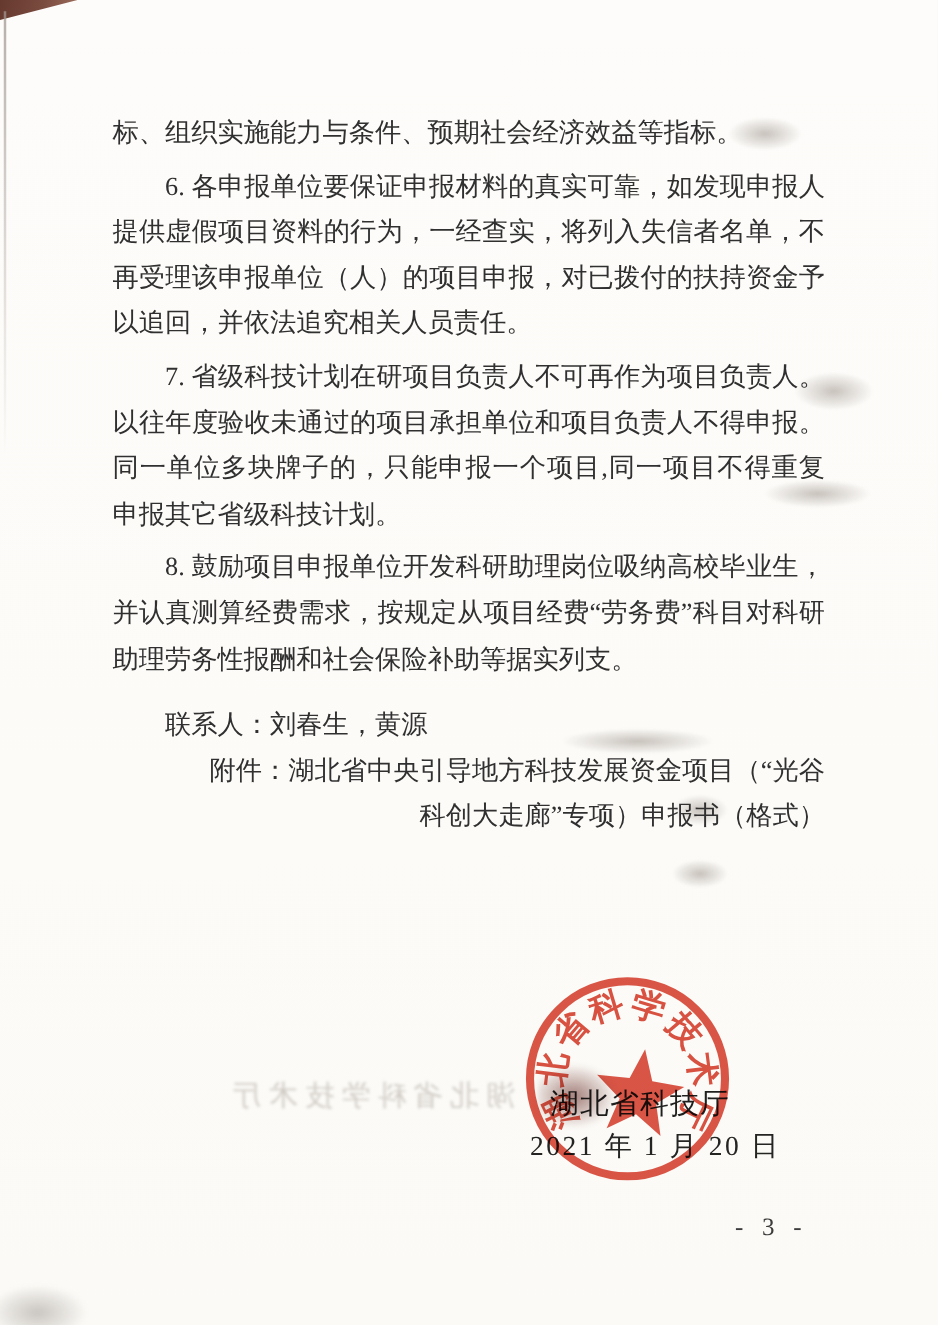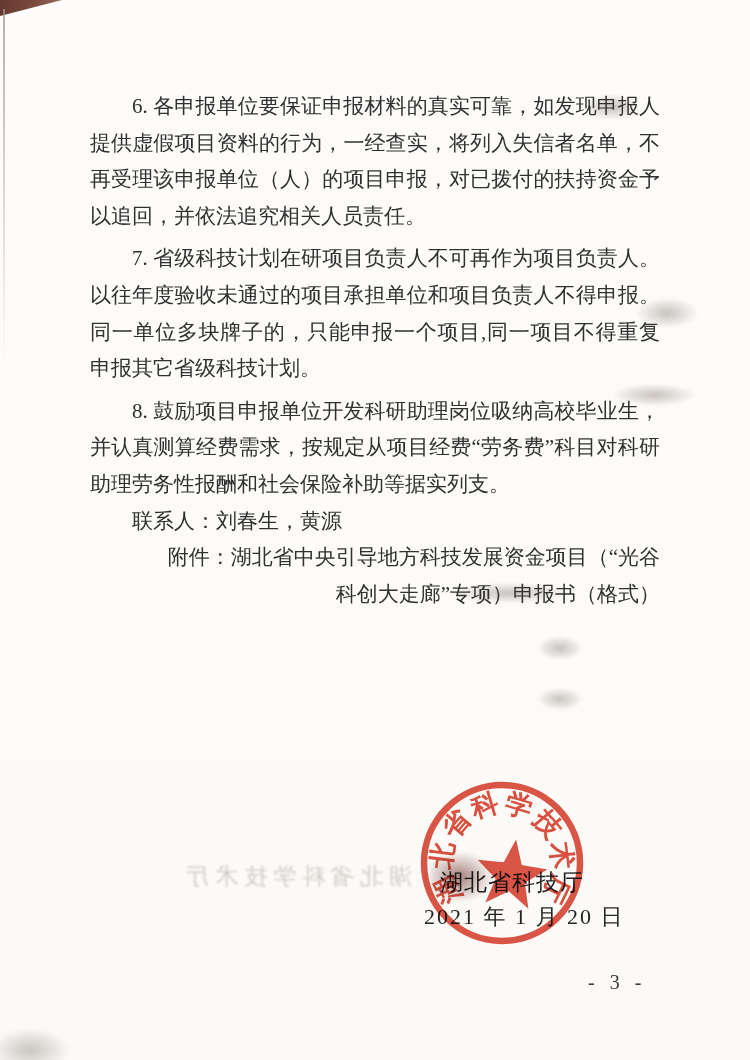--- a/index.html
+++ b/index.html
@@ -22,21 +22,21 @@
     background:radial-gradient(ellipse at center,rgba(148,138,128,.5),rgba(148,138,128,0) 72%);
     filter:blur(1px);}
   .ghost-mirror{position:absolute;left:180px;top:861px;font-size:23px;color:#a59c93;
     opacity:.5;letter-spacing:6px;transform:scaleX(-1);filter:blur(1.1px);white-space:nowrap;}
   
   .content{position:absolute;left:90px;top:88px;width:570px;
     font-size:21px;line-height:36.6px;text-align:justify;}
   .content p{margin:0;}
   .content p.indent{text-indent:2em;}
   .content p + p{margin-top:6px;}
-  .contacts{margin-top:0;}
+  .contacts{margin-top:16px;}
   .contact-line{padding-left:2em;line-height:36.6px;}
   .attachment{margin-top:42px;margin-left:105px;text-indent:-63px;text-align:right;}
   
   .dept{position:absolute;left:440px;top:867px;font-size:23px;color:#1f1f1f;
     letter-spacing:1px;mix-blend-mode:multiply;white-space:nowrap;}
   .date{position:absolute;left:424px;top:902px;font-size:22px;color:#242424;
     letter-spacing:2px;mix-blend-mode:multiply;white-space:nowrap;}
   .pageno{position:absolute;left:588px;top:971px;font-size:20px;color:#3c3c3c;
     letter-spacing:5px;white-space:nowrap;}
   
@@ -59,20 +59,21 @@
   <div class="corner-smudge"></div>
   <div class="bleed" style="left:583px;top:94px;width:58px;height:26px;"></div>
   <div class="bleed" style="left:636px;top:298px;width:62px;height:30px;"></div>
   <div class="bleed" style="left:612px;top:384px;width:84px;height:22px;"></div>
   <div class="bleed" style="left:450px;top:583px;width:120px;height:20px;"></div>
   <div class="bleed" style="left:538px;top:636px;width:44px;height:24px;"></div>
   <div class="bleed" style="left:538px;top:688px;width:44px;height:22px;"></div>
   <div class="ghost-mirror">湖北省科学技术厅</div>
 
   <div class="content">
+    <p>标、组织实施能力与条件、预期社会经济效益等指标。</p>
     <p class="indent">6. 各申报单位要保证申报材料的真实可靠，如发现申报人提供虚假项目资料的行为，一经查实，将列入失信者名单，不再受理该申报单位（人）的项目申报，对已拨付的扶持资金予以追回，并依法追究相关人员责任。</p>
     <p class="indent">7. 省级科技计划在研项目负责人不可再作为项目负责人。以往年度验收未通过的项目承担单位和项目负责人不得申报。同一单位多块牌子的，只能申报一个项目,同一项目不得重复申报其它省级科技计划。</p>
     <p class="indent">8. 鼓励项目申报单位开发科研助理岗位吸纳高校毕业生，并认真测算经费需求，按规定从项目经费“劳务费”科目对科研助理劳务性报酬和社会保险补助等据实列支。</p>
 
     <div class="contacts">
       <div class="contact-line">联系人：刘春生，黄源</div>
     </div>
 
     <p class="attachment"><span>附件：</span><span>湖北省中央引导地方科技发展资金项目（“光谷</span><br><span>科创大走廊”专项）申报书（格式）</span></p>
   </div>

